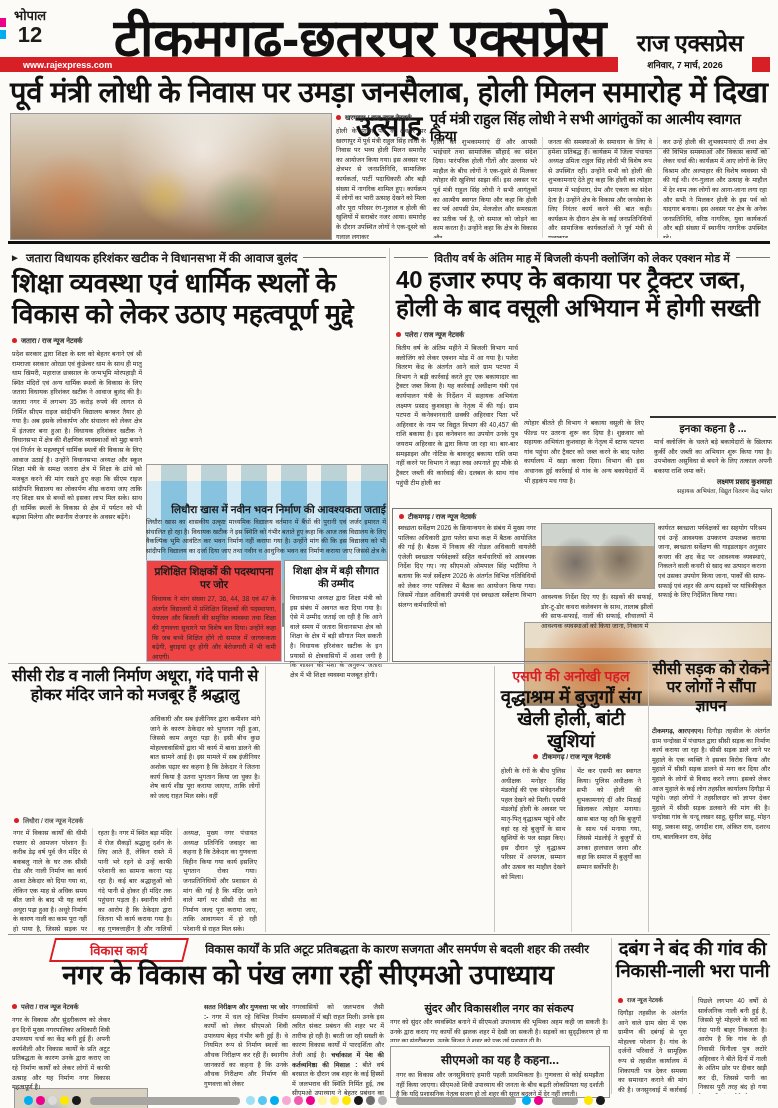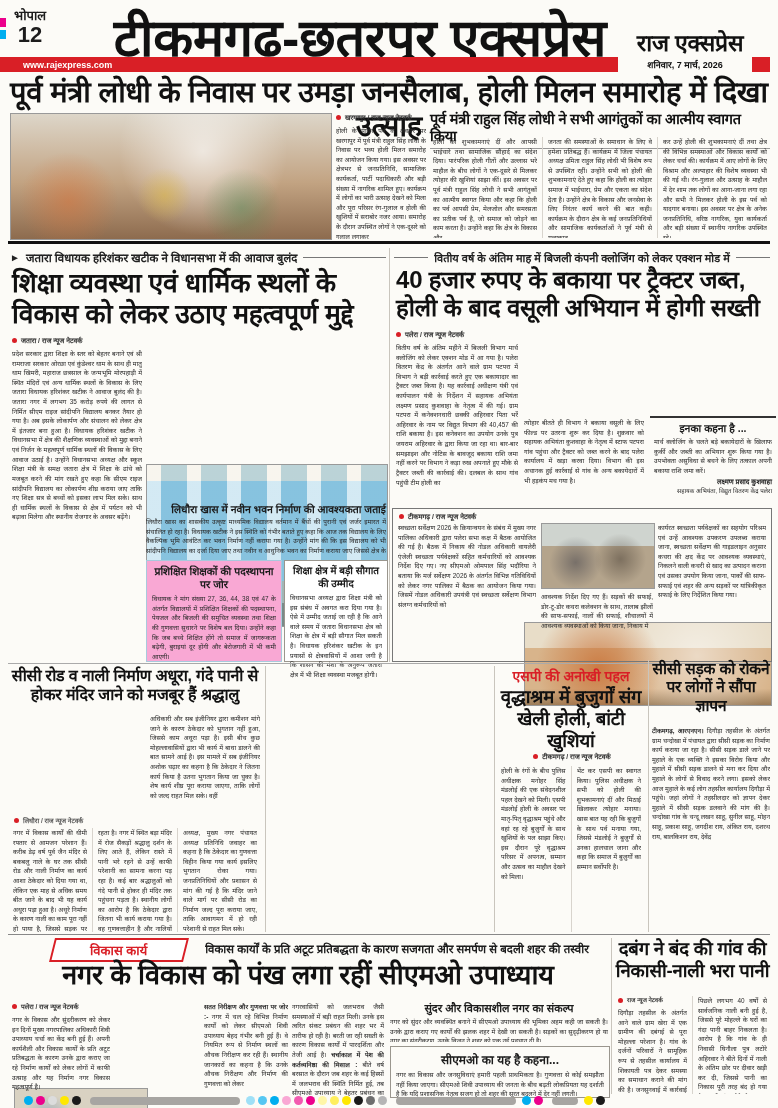--- a/index.html
+++ b/index.html
@@ -18,21 +18,21 @@
   .cols > .col{flex:1; padding:0 5px; overflow:hidden;}
   .cols > .col + .col{border-left:1px solid #d8d4cd;}
   .byline{display:flex; align-items:center; gap:4px; font-size:7.5px; font-weight:700; color:#333; margin-bottom:4px; white-space:nowrap; overflow:hidden;}
   .byline .bdot{width:5px;height:5px;background:#d91f26;border-radius:50%;flex:0 0 auto;}
   .kicker{display:flex;align-items:center;gap:6px;font-weight:700;color:#222;}
   .kicker .rule{flex:1;height:1px;background:#777;}
   .photo{background:#c9bfae; position:relative; overflow:hidden;}
   .hrule{background:#111;}
   .vrule{background:#c9c5bd; width:1px;}
   .quote-box{border-top:2px solid #333; padding:3px 4px;}
-  .tint-box{background:#f9a8d4; border:1px solid #a8c9dd; padding:4px 5px;}
+  .tint-box{background:#ef4444; border:1px solid #a8c9dd; padding:4px 5px;}
   .line-box{border:1px solid #9a968e; padding:4px 5px;}
   .dot{width:9px;height:9px;border-radius:50%;display:inline-block;margin-right:3px;flex:0 0 auto;}
   .gbar{height:8px;border-radius:5px;background:#a7a5a2;display:inline-block;flex:0 0 auto;margin:0 6px;}
   .marks{display:flex;align-items:center;}
 </style>
 </head>
 <body>
 
 <div class="page">
 

